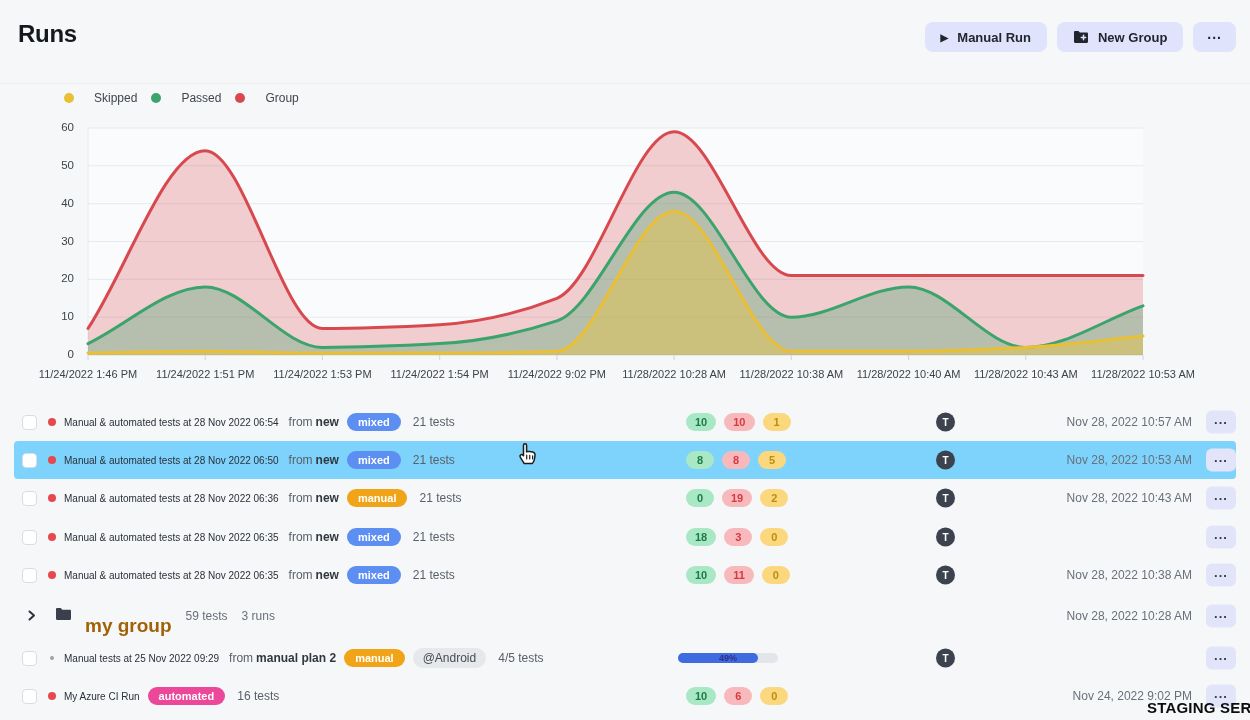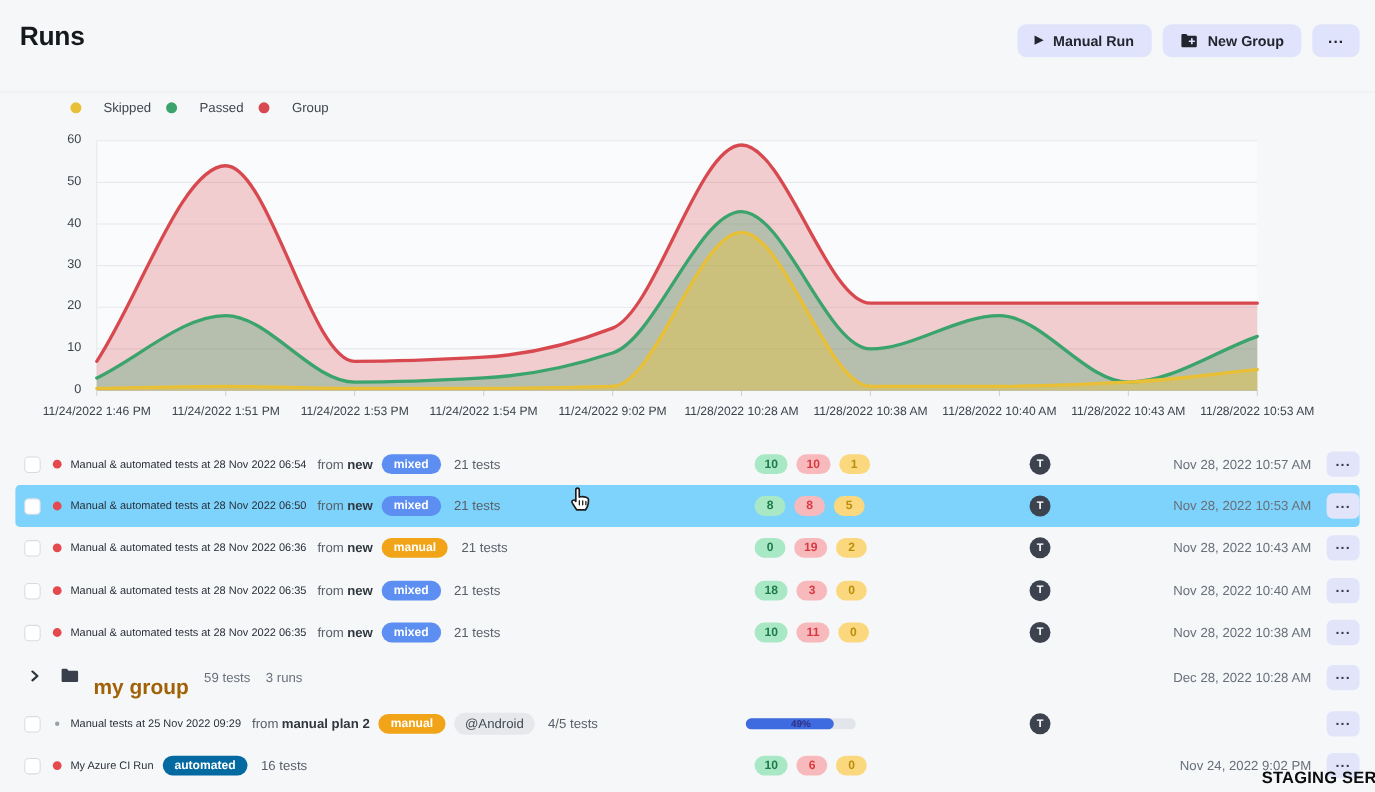--- a/index.html
+++ b/index.html
@@ -222,21 +222,20 @@
           <span class="rfrom"><span>from</span><b>new</b></span>
           <span class="badge" style="background: rgb(93, 142, 242);">mixed</span>
           <span class="rtests">21 tests</span>
         </div>
         <div class="counts">
           <span class="pill p">18</span>
           <span class="pill f">3</span>
           <span class="pill s">0</span>
         </div>
         <div class="avatar">T</div>
-        <div class="rtime">Nov 28, 2022 10:40 AM</div>
         <button class="rmenu">
           <span>...</span>
         </button>
       </div>
       <div class="row" style="top: 556px;">
         <div class="rleft">
           <span class="cb"></span>
           <span class="dot"></span>
           <span class="rtitle">Manual &amp; automated tests at 28 Nov 2022 06:35</span>
           <span class="rfrom"><span>from</span><b>new</b></span>
@@ -259,21 +258,21 @@
           <span class="gchev"><svg width="11" height="11" viewBox="0 0 11 11">
               <path d="M3.5 1.5 L8 5.5 L3.5 9.5" fill="none" stroke="#2d333c" stroke-width="2" stroke-linecap="round" stroke-linejoin="round"></path>
             </svg></span>
           <span class="gfolder"><svg width="17" height="14" viewBox="0 0 17 14">
               <path d="M1 2.2C1 1.5 1.5 1 2.2 1h3.6l1.5 1.7h7.5c.7 0 1.2.5 1.2 1.2v7.9c0 .7-.5 1.2-1.2 1.2H2.2C1.5 13 1 12.5 1 11.8V2.2z" fill="#39404c"></path>
             </svg></span>
           <span class="gname">my group</span>
           <span class="gmeta">59 tests</span>
           <span class="gmeta">3 runs</span>
         </div>
-        <div class="rtime">Dec 28, 2022 10:28 AM</div>
+        <div class="rtime">Nov 28, 2022 10:28 AM</div>
         <button class="rmenu">
           <span>...</span>
         </button>
       </div>
       <div class="row" style="top: 639px;">
         <div class="rleft">
           <span class="cb"></span>
           <span class="dot gray"></span>
           <span class="rtitle">Manual tests at 25 Nov 2022 09:29</span>
           <span class="rfrom"><span>from</span><b>manual plan 2</b></span>
@@ -288,21 +287,21 @@
         <div class="avatar">T</div>
         <button class="rmenu">
           <span>...</span>
         </button>
       </div>
       <div class="row" style="top: 677px;">
         <div class="rleft">
           <span class="cb"></span>
           <span class="dot"></span>
           <span class="rtitle">My Azure CI Run</span>
-          <span class="badge" style="background: #0369a1;">automated</span>
+          <span class="badge" style="background: #ec4899;">automated</span>
           <span class="rtests">16 tests</span>
         </div>
         <div class="counts">
           <span class="pill p">10</span>
           <span class="pill f">6</span>
           <span class="pill s">0</span>
         </div>
         <div class="rtime">Nov 24, 2022 9:02 PM</div>
         <button class="rmenu">
           <span>...</span>

